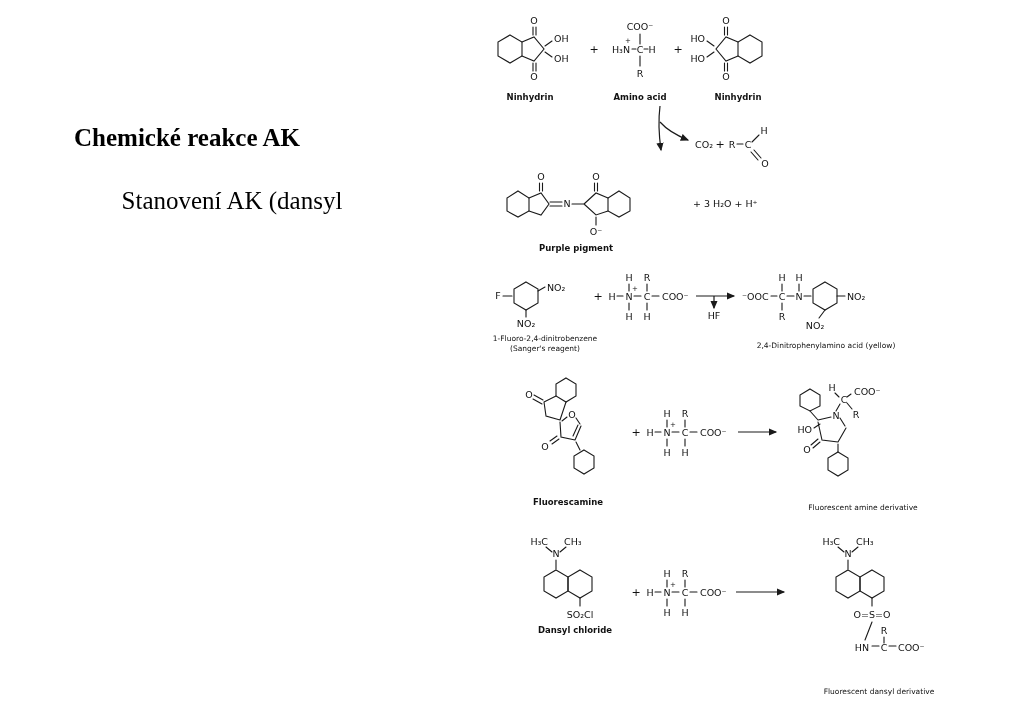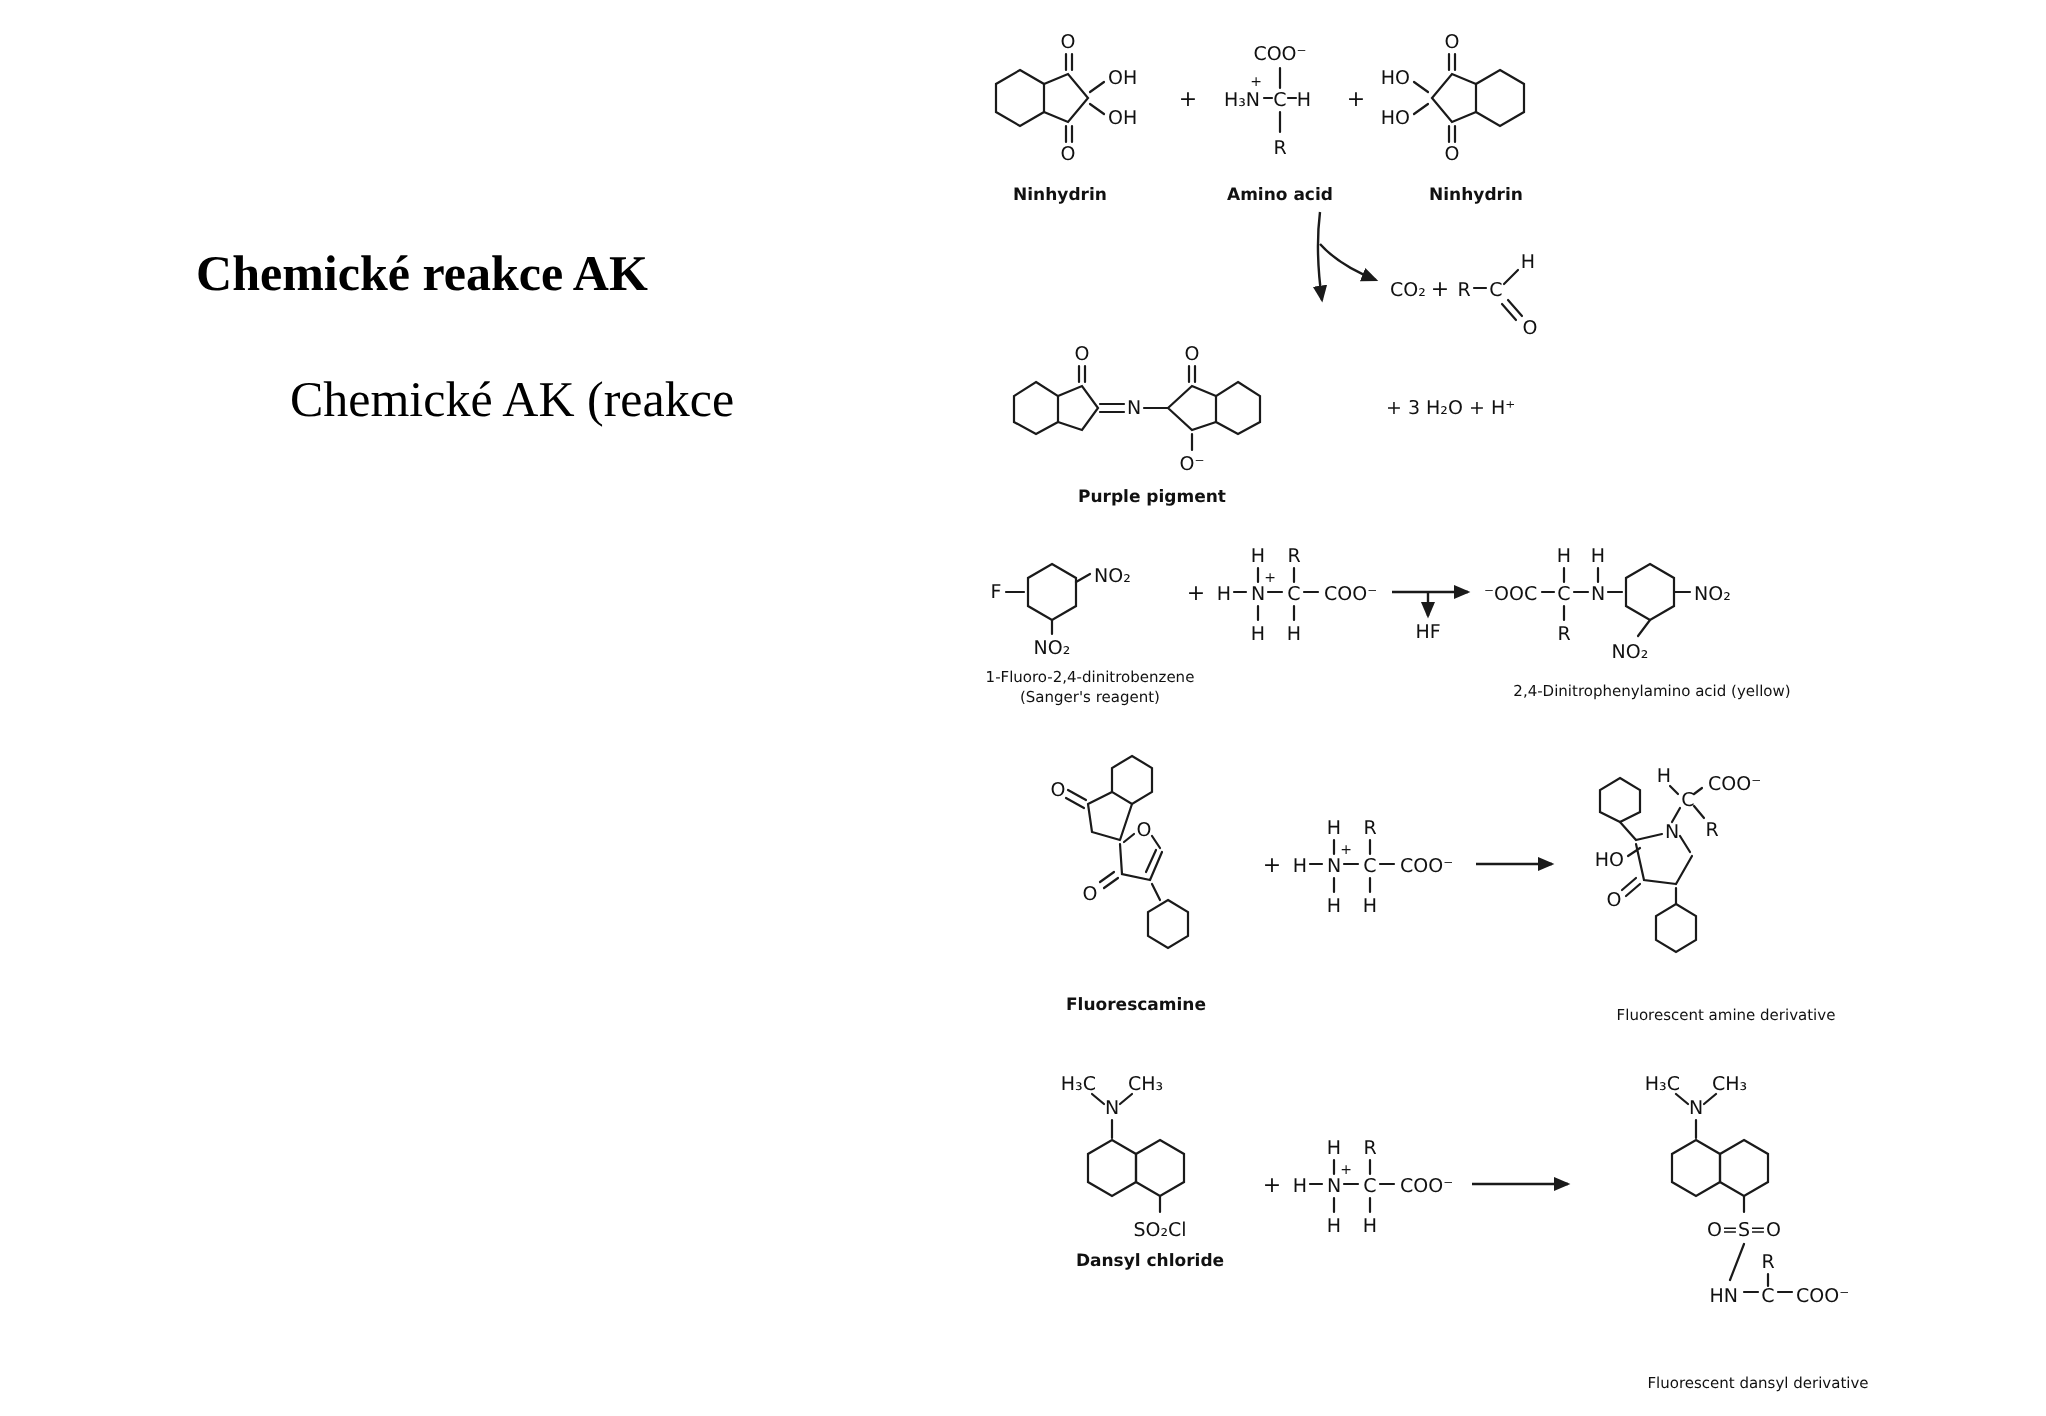--- a/index.html
+++ b/index.html
@@ -1,20 +1,20 @@
 <!DOCTYPE html>
 <html><head>
 <meta charset="utf-8">
 <style>
   html,body{margin:0;padding:0;}
   body{
     width:1023px;height:708px;background:#ffffff;position:relative;overflow:hidden;
     font-family:"Liberation Serif", serif;color:#000;
   }
-  .left-col{position:absolute;left:0;top:0;width:464px;padding-left:24px;}
+  .left-col{position:absolute;left:0;top:0;width:464px;}
   .slide-title{font-size:25px;font-weight:bold;text-align:center;width:374px;margin:124px 0 0 0;}
   .slide-body{margin-top:22px;width:464px;text-align:center;font-size:25px;}
   .slide-body div{height:54px;line-height:54px;white-space:nowrap;}
   svg.figure{position:absolute;left:488px;top:4px;}
   .bond{stroke:#1a1a1a;stroke-width:1.1;fill:none;stroke-linecap:round;}
   .ring{fill:none;stroke:#1a1a1a;stroke-width:1.1;}
   .arr{stroke:#1a1a1a;stroke-width:1.2;fill:none;}
   text{font-family:"DejaVu Sans", sans-serif;fill:#111;}
   .at{font-size:9.5px;text-anchor:middle;}
   .as{text-anchor:start;}
@@ -23,21 +23,21 @@
   .sup{font-size:7px;text-anchor:middle;}
   .cap{font-size:8.5px;font-weight:bold;text-anchor:middle;}
   .cap2{font-size:7.5px;font-weight:normal;text-anchor:middle;}
 </style>
 </head>
 <body>
 
 <div class="left-col">
   <div class="slide-title">Chemické reakce AK</div>
   <div class="slide-body">
-    <div>Chemické AK (reakce</div>
+    <div>Stanovení AK (dansyl</div>
   </div>
 </div>
 
 <svg class="figure" width="530" height="700" viewBox="0 0 530 700">
   <defs>
     <marker id="ah" markerWidth="8" markerHeight="8" refX="6" refY="3" orient="auto">
       <path d="M0,0 L7,3 L0,6 Z" fill="#1a1a1a"></path>
     </marker>
   </defs>
 

